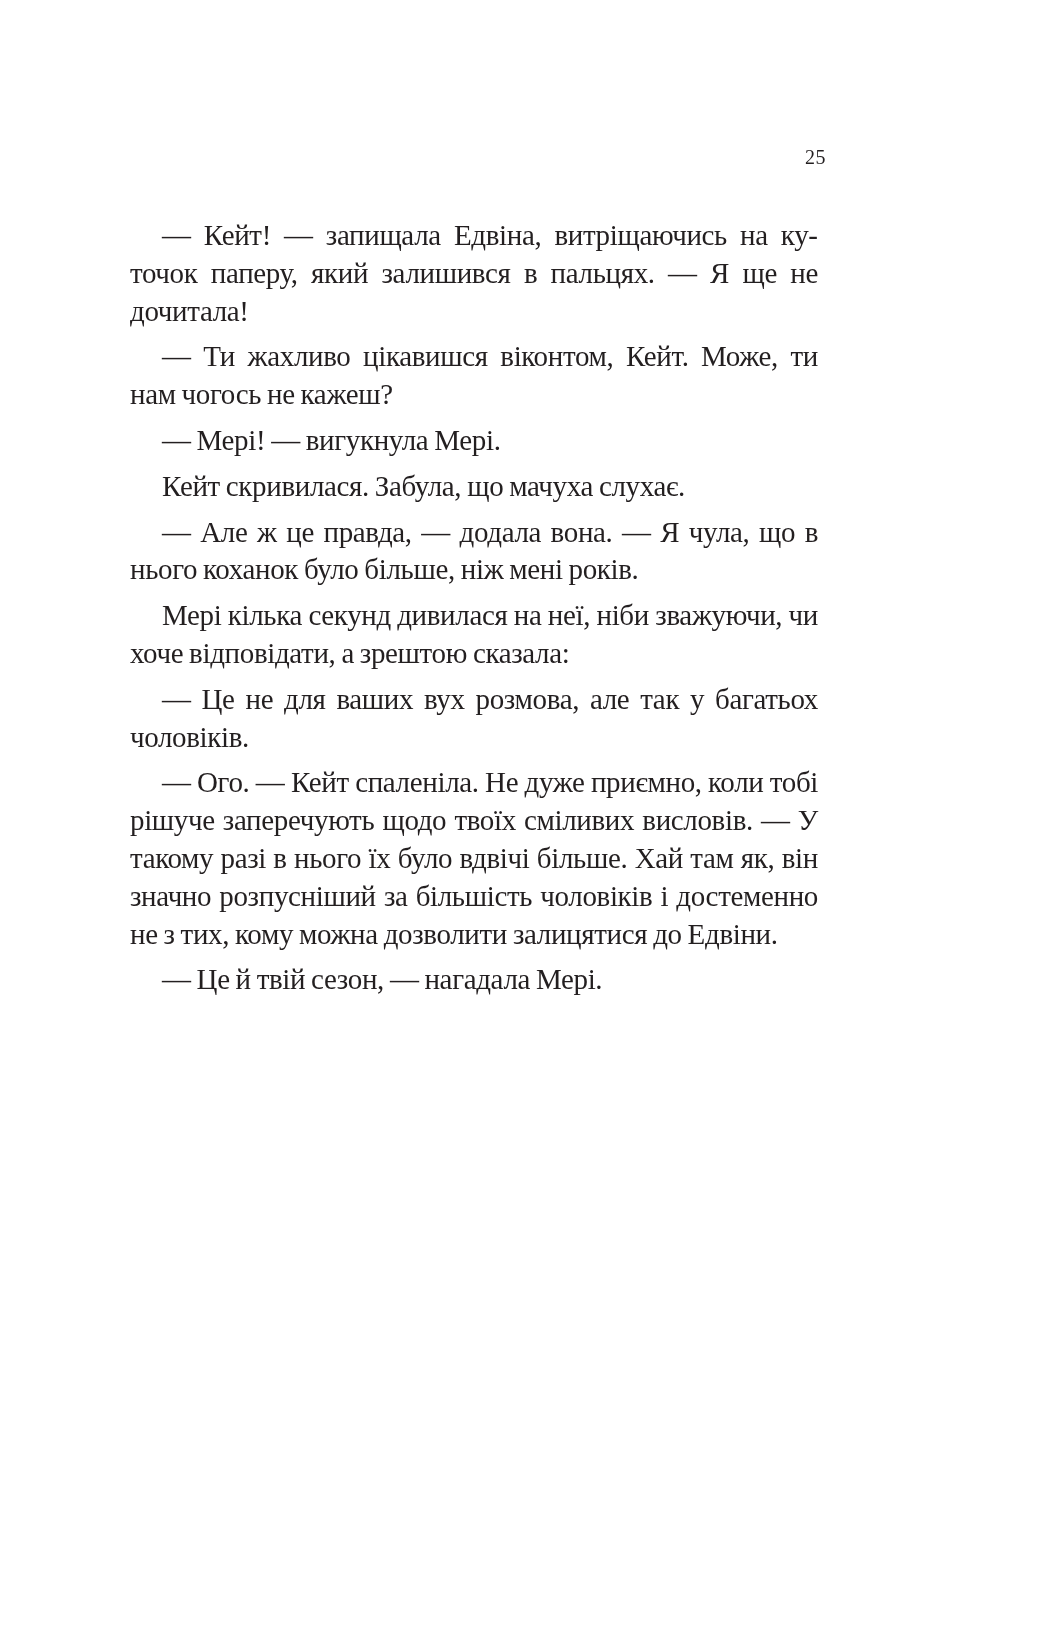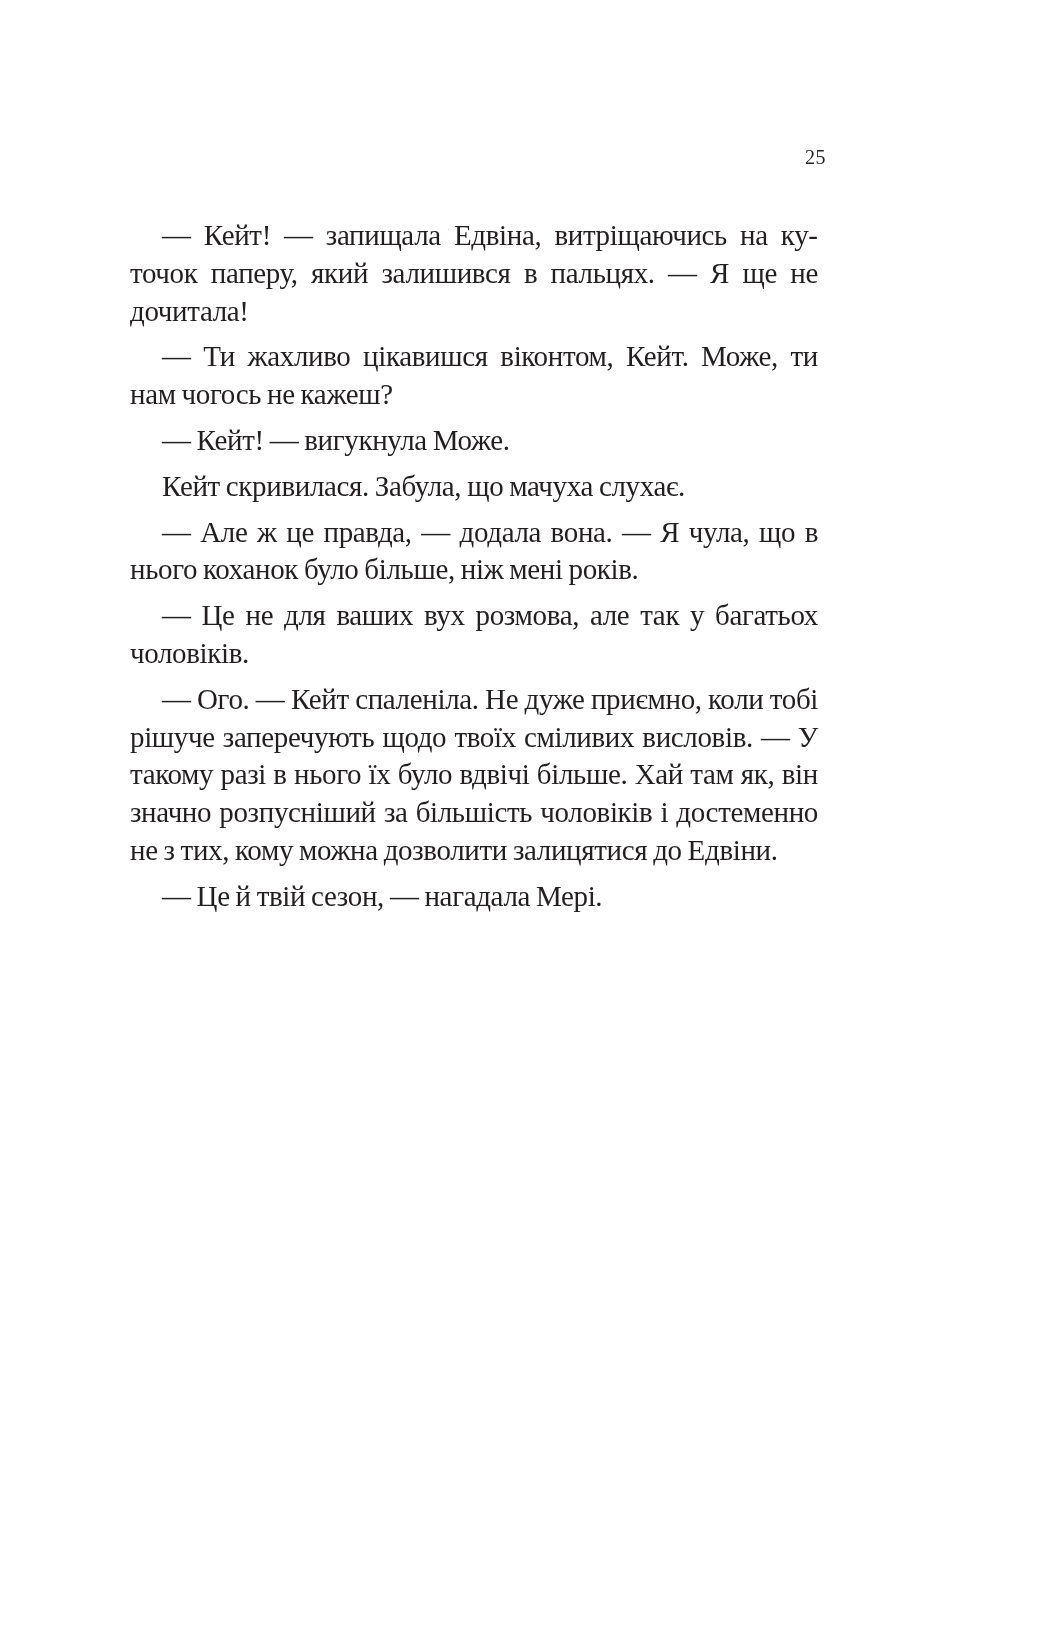--- a/index.html
+++ b/index.html
@@ -51,20 +51,21 @@
   </style>
 </head>
 <body>
 
 <div class="page">
   <div class="page-number">25</div>
 
   <div class="body-text">
     <p class="para">— Кейт! — запищала Едвіна, витріщаючись на ку­точок паперу, який залишився в пальцях. — Я ще не дочитала!</p>
     <p class="para"><span>— Ти </span><span class="em">жахливо</span><span> цікавишся віконтом, Кейт. Може, ти нам чогось не кажеш?</span></p>
-    <p class="para">— Кейт! — вигукнула Може.</p>
+    <p class="para">— Мері! — вигукнула Мері.</p>
     <p class="para">Кейт скривилася. Забула, що мачуха слухає.</p>
     <p class="para">— Але ж це правда, — додала вона. — Я чула, що в нього коханок було більше, ніж мені років.</p>
+    <p class="para">Мері кілька секунд дивилася на неї, ніби зважуючи, чи хоче відповідати, а зрештою сказала:</p>
     <p class="para">— Це не для ваших вух розмова, але так у багатьох чоловіків.</p>
     <p class="para">— Ого. — Кейт спаленіла. Не дуже приємно, коли тобі рішуче заперечують щодо твоїх сміливих вислов­ів. — У такому разі в нього їх було вдвічі більше. Хай там як, він значно розпусніший за більшість чолові­ків і достеменно не з тих, кому можна дозволити за­лицятися до Едвіни.</p>
     <p class="para"><span>— Це й </span><span class="em">твій</span><span> сезон, — нагадала Мері.</span></p>
   </div>
 </div>
 
 </body></html>

